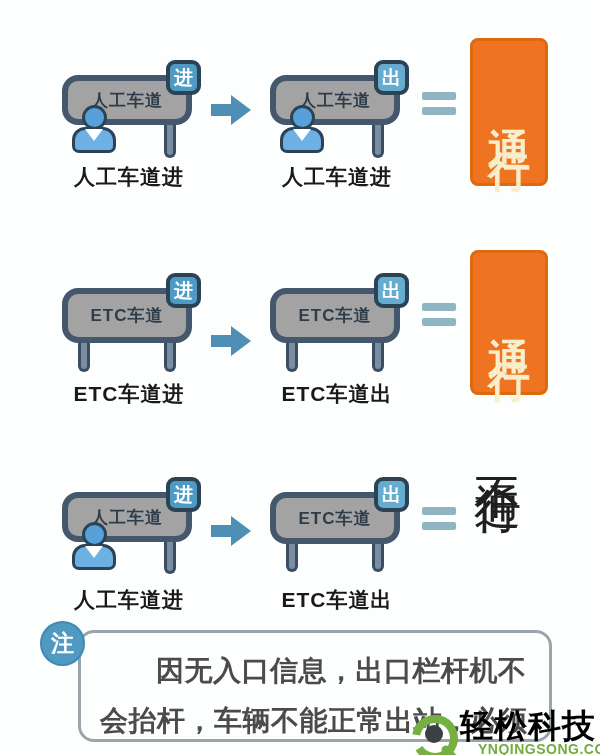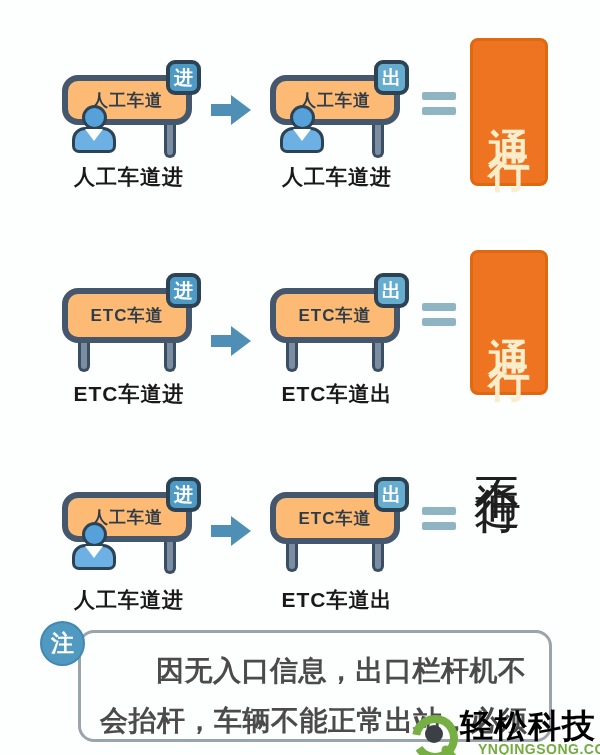--- a/index.html
+++ b/index.html
@@ -2,21 +2,21 @@
 <html><head>
 <meta charset="utf-8">
 <style>
   html,body{margin:0;padding:0;}
   *{box-sizing:border-box;}
   body{font-family:"Liberation Sans","DejaVu Sans",sans-serif;background:#ffffff;}
   .canvas{position:relative;width:600px;height:755px;background:#fdfefe;overflow:hidden;}
 
   
   .sg{position:absolute;width:134px;}
-  .board{position:absolute;left:0;top:0;width:130px;background:#fdba74;
+  .board{position:absolute;left:0;top:0;width:130px;background:#a3a3a3;
          border:6px solid #44576c;border-radius:16px;z-index:1;
          display:flex;align-items:center;justify-content:center;}
   .board span{font-size:17px;font-weight:600;color:#2e3c4a;letter-spacing:1px;white-space:nowrap;}
   .badge{position:absolute;left:104px;top:-15px;width:35px;height:35px;z-index:3;
          border:4px solid #2c4356;border-radius:9px;color:#fff;font-size:19px;font-weight:700;
          display:flex;align-items:center;justify-content:center;}
   .badge.enter{background:#4d9ac4;}
   .badge.exit{background:#66accf;}
   .leg{position:absolute;width:12px;background:#7b8da1;border:3px solid #3a4e63;border-top:none;
        border-radius:0 0 6px 6px;z-index:0;}

